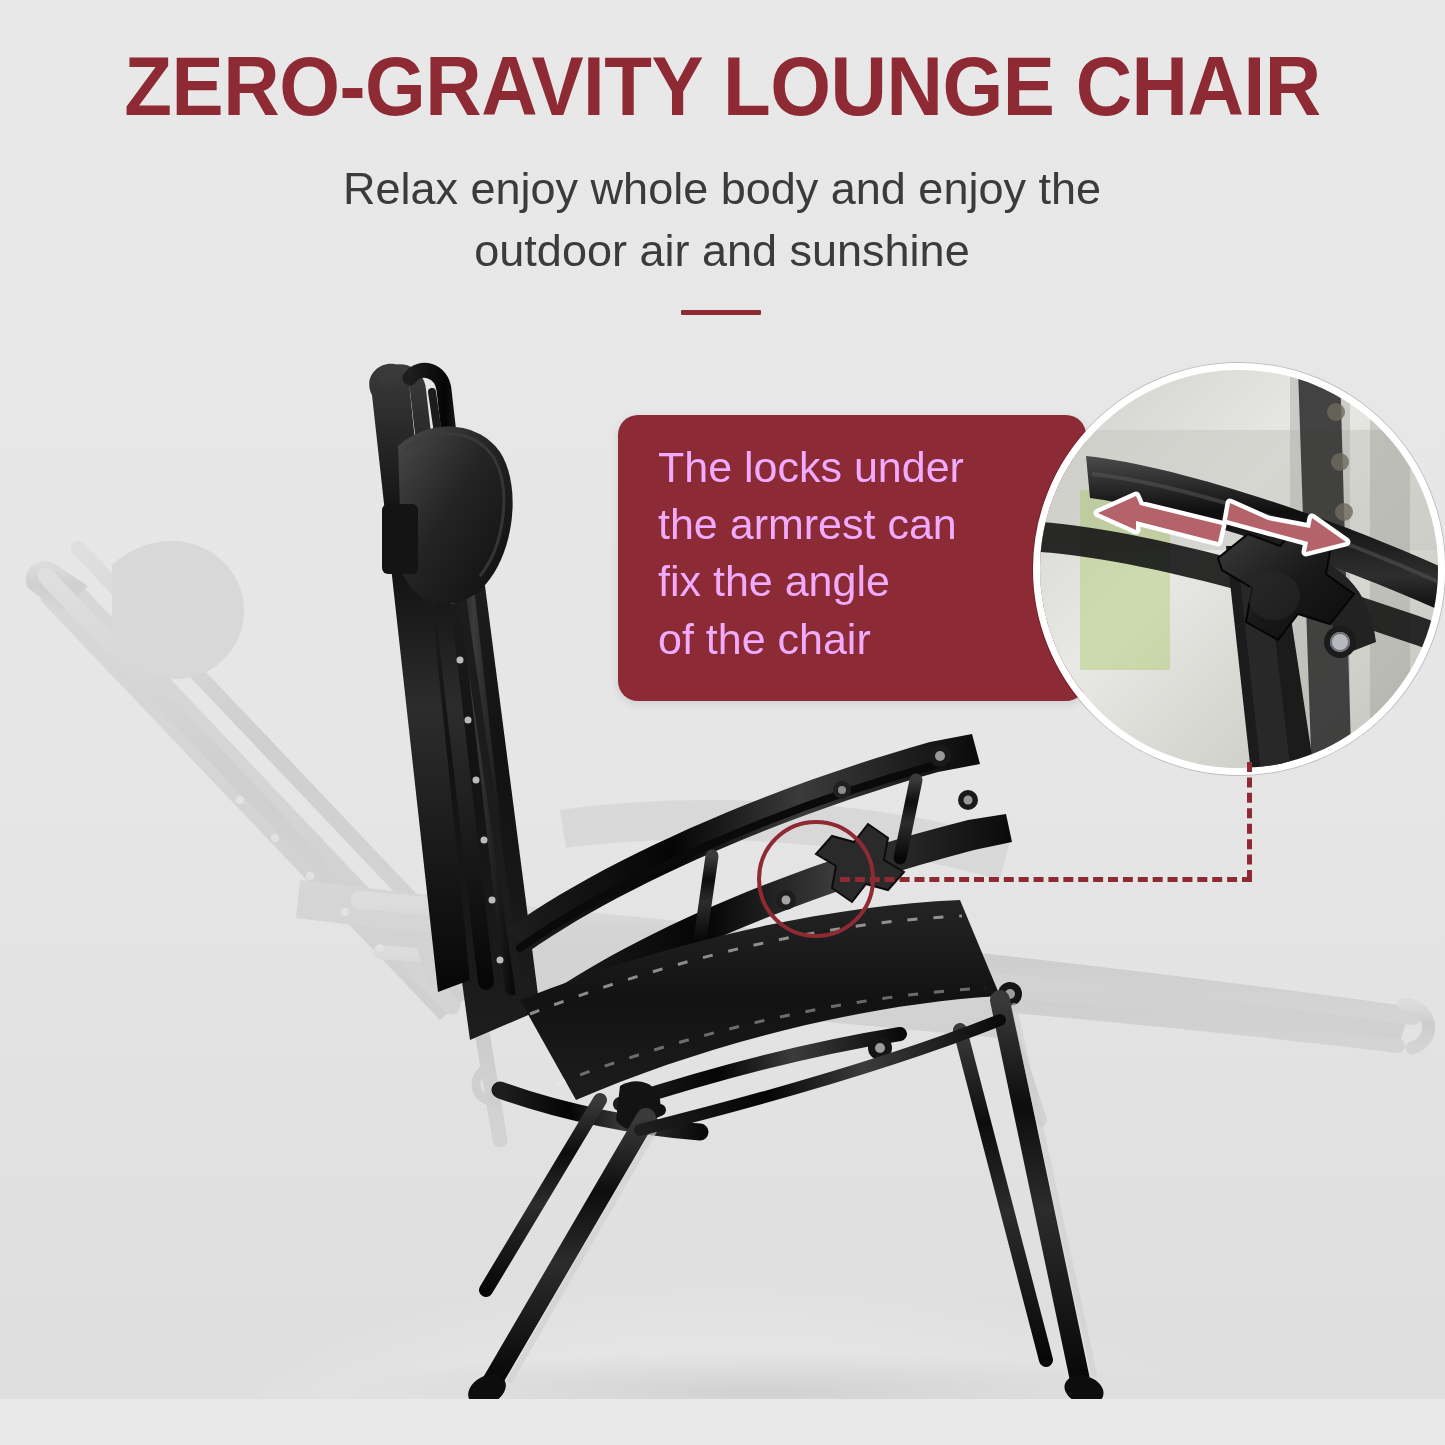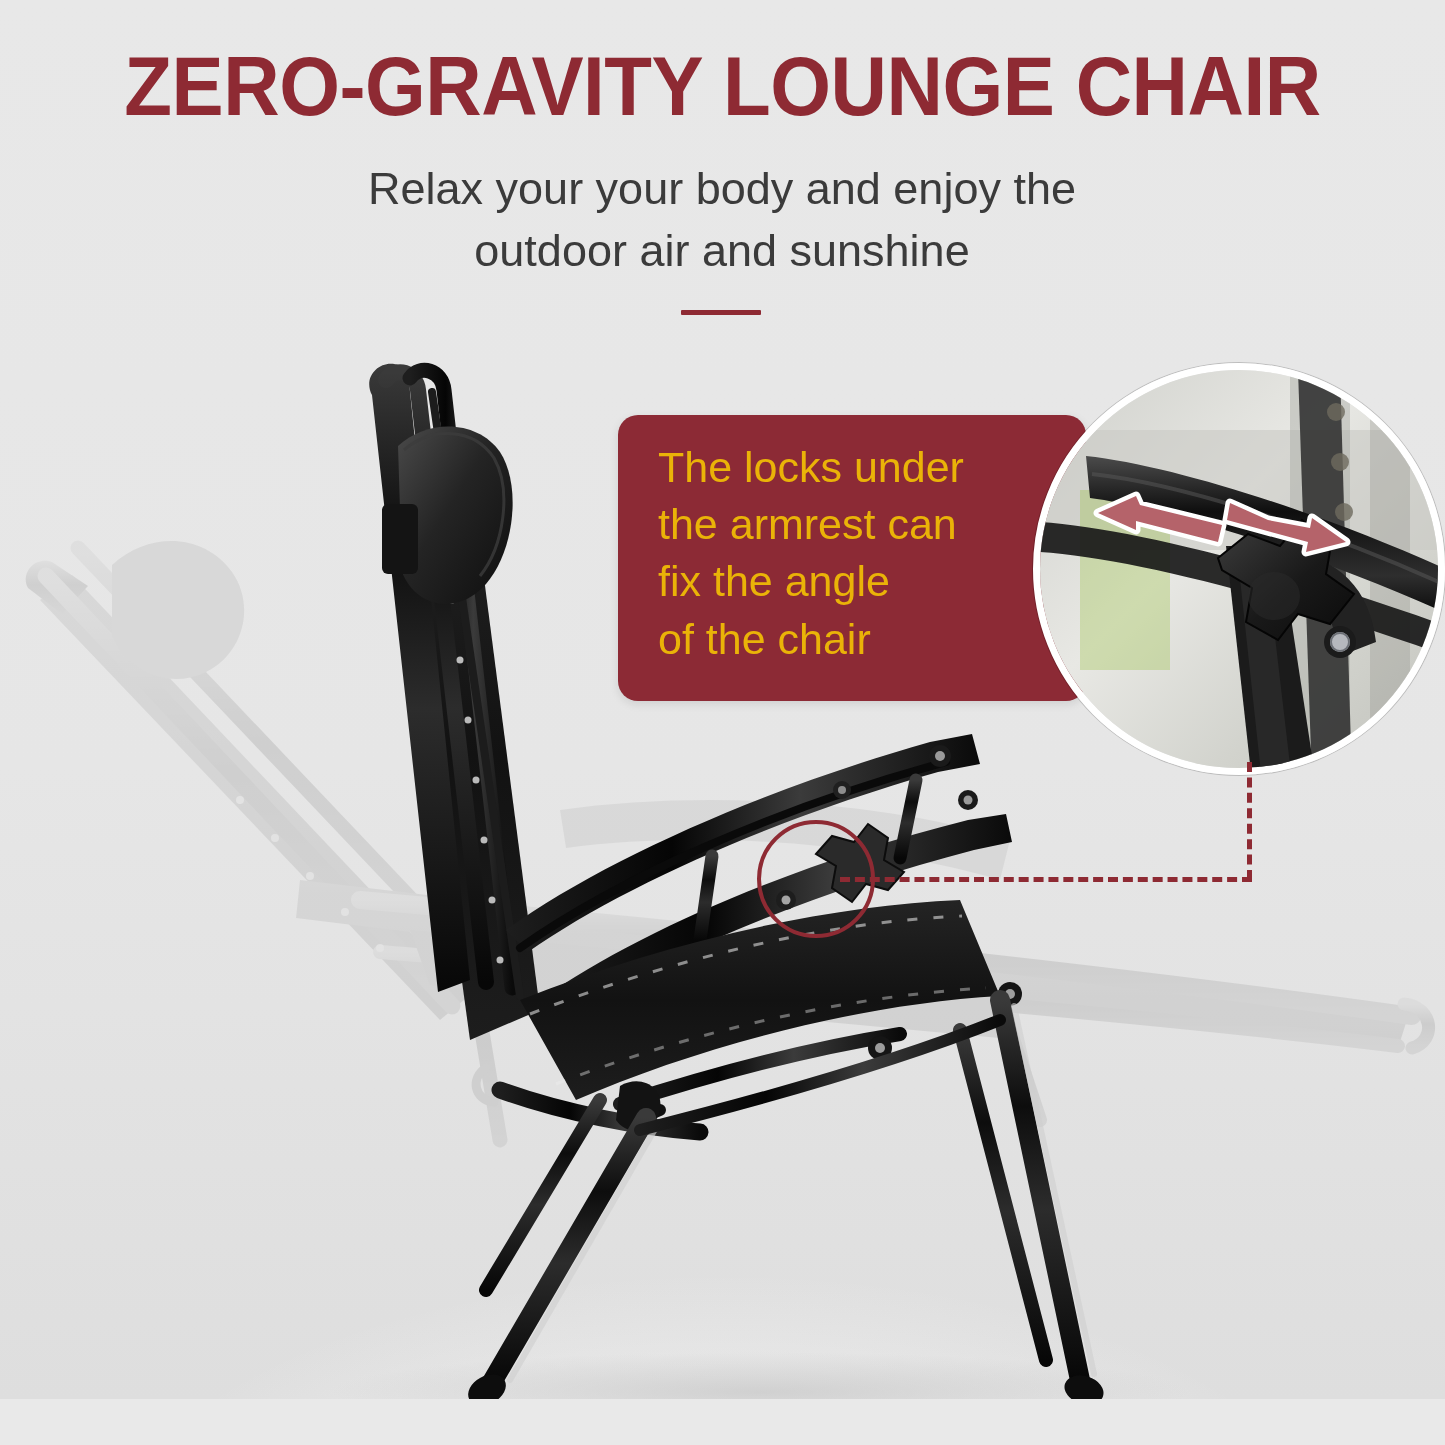--- a/index.html
+++ b/index.html
@@ -72,21 +72,21 @@
     height: 286px;
     background: #8c2a35;
     border-radius: 20px;
     box-shadow: 0 3px 10px rgba(0,0,0,0.10);
   }
   .callout-text {
     position: absolute;
     left: 40px;
     top: 24px;
     width: 400px;
-    color: #eab308;
+    color: #f0abfc;
     font-size: 43px;
     line-height: 1.33;
     font-weight: 300;
     white-space: pre-line;
   }
 
   
   .inset-wrap {
     position: absolute;
     left: 1033px;
@@ -292,21 +292,21 @@
 
         <path d="M960 1030 L1046 1360" stroke="url(#tube)" stroke-width="14" fill="none" stroke-linecap="round"></path>
 
         <path d="M640 1130 C800 1090 920 1052 1000 1020" stroke="url(#tubeH)" stroke-width="12" fill="none" stroke-linecap="round"></path>
       </g>
     </g>
   </svg>
 
   <div class="title">ZERO-GRAVITY LOUNGE CHAIR</div>
 
-  <div class="subtitle" style="white-space: pre-line;">Relax your your body and enjoy the
+  <div class="subtitle" style="white-space: pre-line;">Relax enjoy whole body and enjoy the
 outdoor air and sunshine</div>
 
   <div class="divider"></div>
 
   <div class="callout">
     <div class="callout-text">The locks under
 the armrest can
 fix the angle
 of the chair</div>
   </div>

